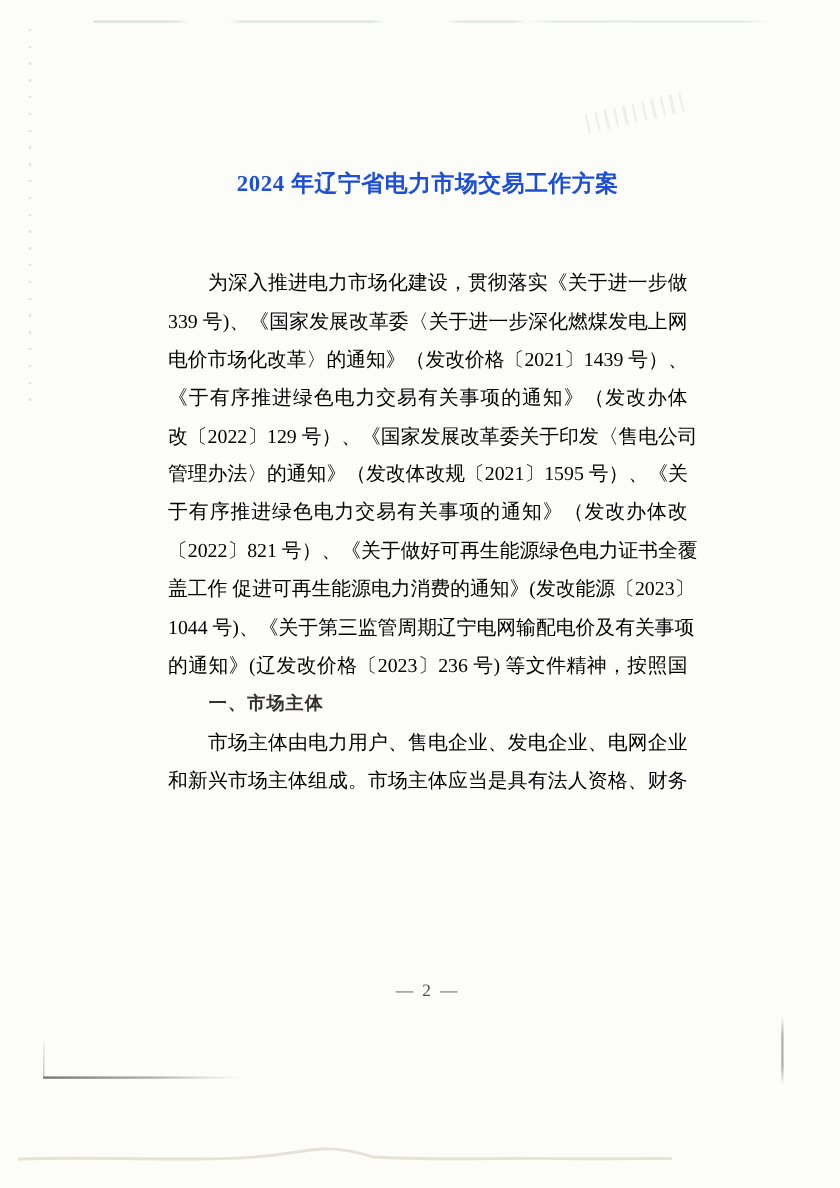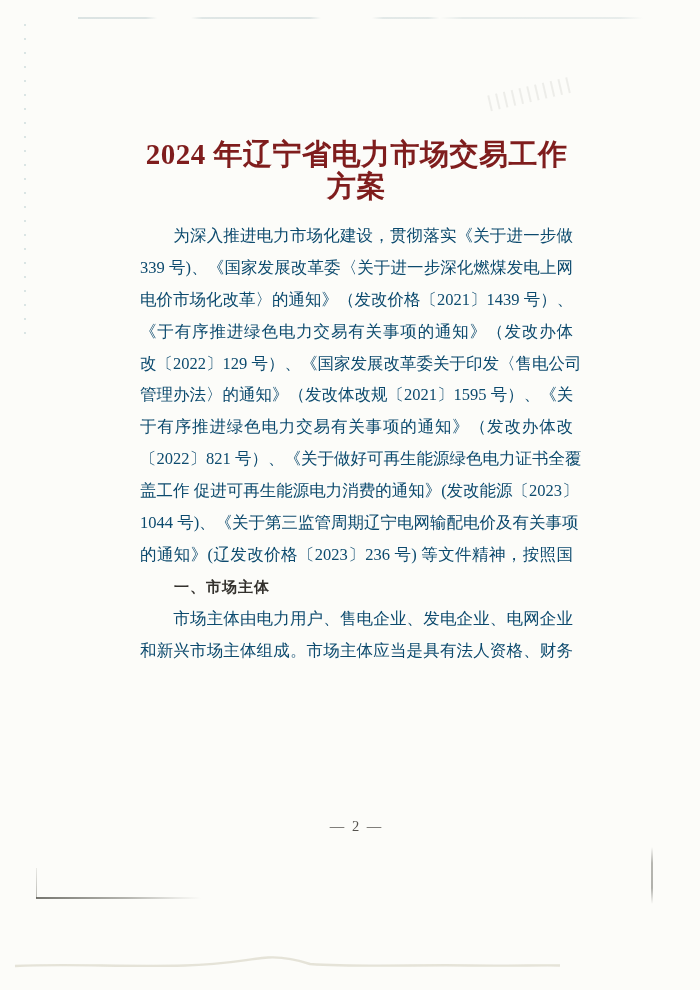--- a/index.html
+++ b/index.html
@@ -6,27 +6,27 @@
   .scan-page {
     position:relative; width:700px; height:990px; margin:0 auto;
     background:#fcfcf9; overflow:hidden;
     font-family:"Liberation Serif","DejaVu Serif",serif;
     color:#3e3c38;
   }
   
   .doc-title {
     position:absolute; left:140px; top:138px; width:433px; height:32px;
     line-height:32px; text-align:center;
-    font-size:29px; font-weight:bold; color:#7f1d1d; letter-spacing:0.5px;
+    font-size:19px; font-weight:bold; color:#1d4ed8; letter-spacing:0.5px;
   }
   .text-block { position:absolute; left:140px; top:220px; width:433px; }
   .textline {
     height:31.9px; line-height:31.9px; font-size:16.5px;
     text-align:justify; text-align-last:justify; text-justify:inter-character;
-    white-space:pre; color:#0c4a6e;
+    white-space:pre; color:#000000;
   }
   .textline.flush { text-align-last:left; }
   .section-heading {
     height:31.9px; line-height:31.9px; padding-left:34px;
     font-size:15px; font-weight:bold; color:#33312d;
     font-family:"Liberation Sans","DejaVu Sans",sans-serif;
     letter-spacing:1px;
   }
   .page-number {
     position:absolute; left:140px; top:816px; width:433px; height:20px;

